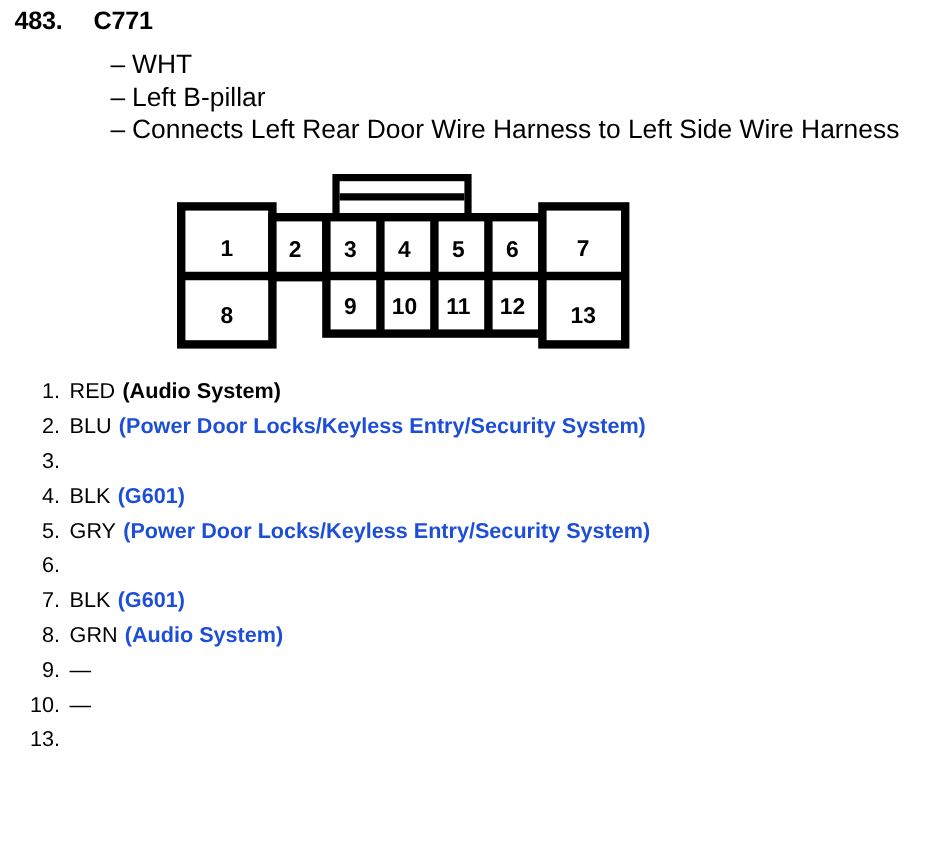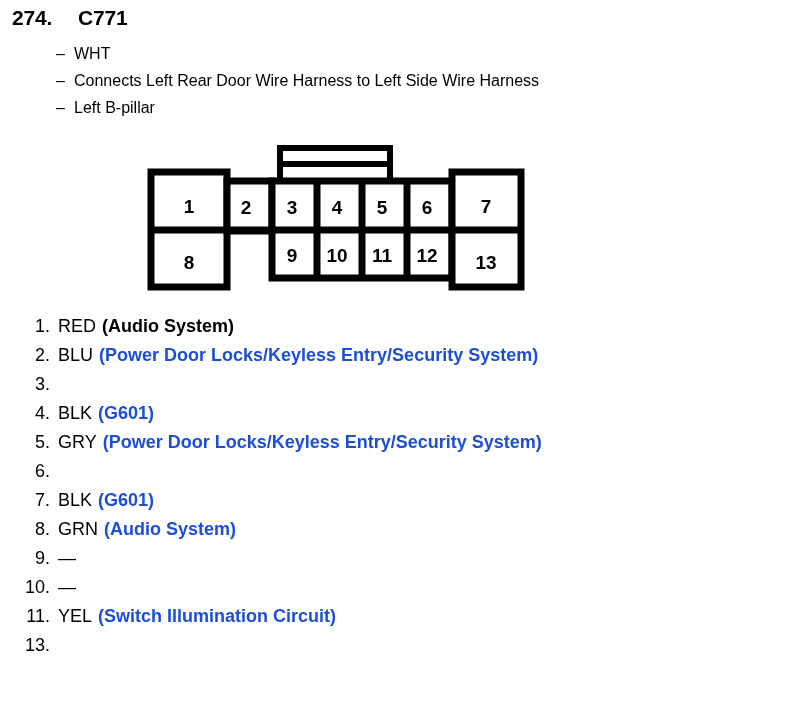--- a/index.html
+++ b/index.html
@@ -35,23 +35,23 @@
   .title-num {
     display: inline-block;
     min-width: 44px;
   }
   .title-code {
     display: inline-block;
     margin-left: 22px;
   }
   .attr-list {
     position: absolute;
-    left: 56px;
+    left: 92px;
     top: 40px;
-    font-size: 16px;
+    font-size: 22px;
     line-height: 27px;
   }
   .attr-line {
     white-space: nowrap;
   }
   .attr-dash {
     display: inline-block;
     width: 18px;
   }
 
@@ -105,31 +105,31 @@
   }
   .pin-circuit.black {
     color: #000000;
   }
 </style>
 </head>
 <body>
 
 <div class="header">
   <div class="title-row">
-    <span class="title-num">274.</span><span class="title-code">C771</span>
+    <span class="title-num">483.</span><span class="title-code">C771</span>
   </div>
   <div class="attr-list">
     <div class="attr-line">
       <span class="attr-dash">–</span><span>WHT</span>
     </div>
     <div class="attr-line">
-      <span class="attr-dash">–</span><span>Connects Left Rear Door Wire Harness to Left Side Wire Harness</span>
+      <span class="attr-dash">–</span><span>Left B-pillar</span>
     </div>
     <div class="attr-line">
-      <span class="attr-dash">–</span><span>Left B-pillar</span>
+      <span class="attr-dash">–</span><span>Connects Left Rear Door Wire Harness to Left Side Wire Harness</span>
     </div>
   </div>
 </div>
 
 <div class="connector">
   <svg width="790" height="703" viewBox="0 0 790 703" xmlns="http://www.w3.org/2000/svg">
     <g>
 
       <rect x="280" y="148" width="110" height="34" fill="#ffffff" stroke="#000000" stroke-width="6"></rect>
 
@@ -214,23 +214,19 @@
   <div class="pin-row">
     <span class="pin-index">9.</span>
     <span class="pin-body"><span class="pin-color">—</span><span class="pin-circuit black"></span></span>
   </div>
 
   <div class="pin-row">
     <span class="pin-index">10.</span>
     <span class="pin-body"><span class="pin-color">—</span><span class="pin-circuit black"></span></span>
   </div>
 
-  <div class="pin-row">
-    <span class="pin-index">11.</span>
-    <span class="pin-body"><span class="pin-color">YEL</span><span class="pin-circuit blue">(Switch Illumination Circuit)</span></span>
-  </div>
 
 
   <div class="pin-row">
     <span class="pin-index">13.</span>
   </div>
 
 </div>
 
 </body></html>

